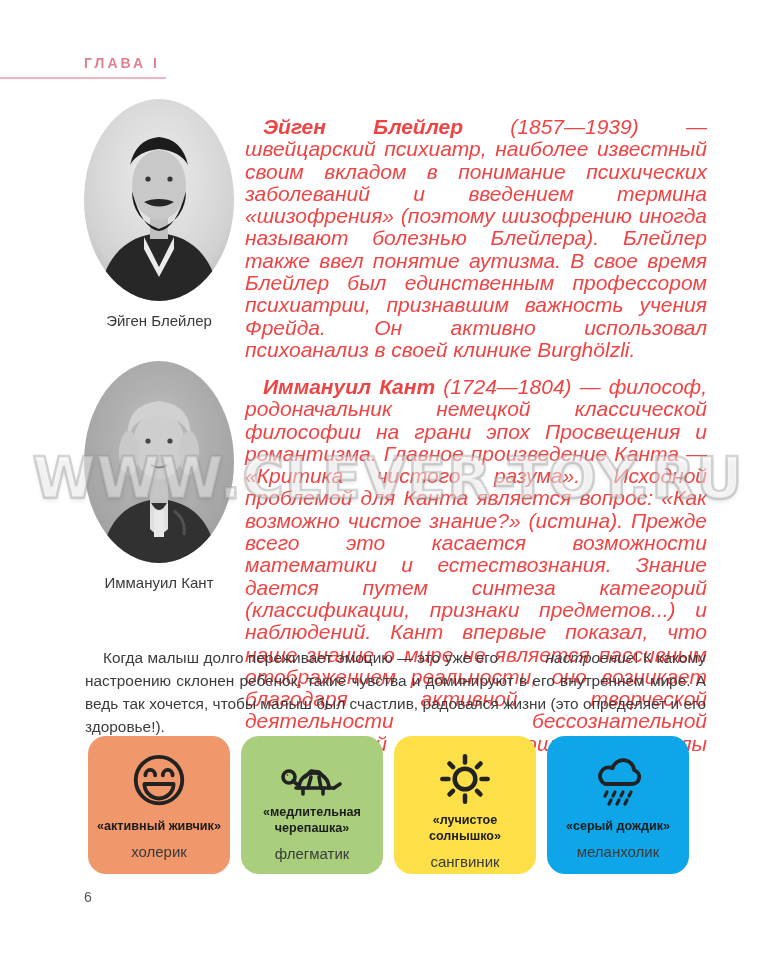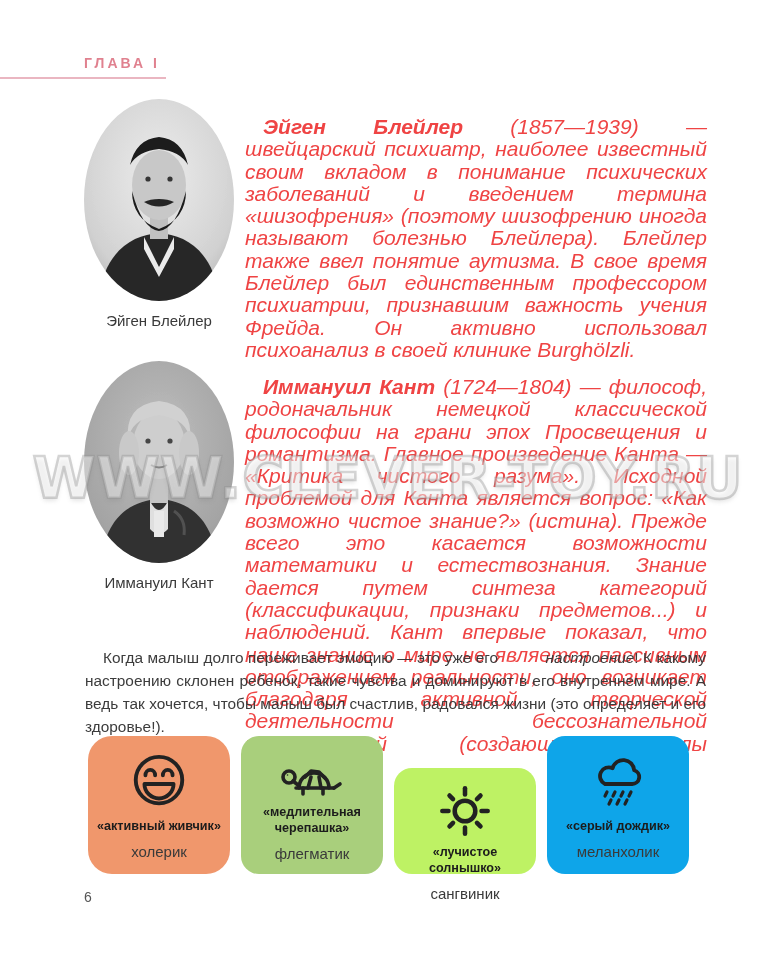--- a/index.html
+++ b/index.html
@@ -155,21 +155,21 @@
     <div class="fig-caption">Иммануил Кант</div>
   </div>
 
   <p class="bio bio-kant"><b>Иммануил Кант</b><span> (1724—1804) — философ, родоначальник немецкой классической философии на грани эпох Просвещения и романтизма. Главное произведение Канта — «Критика чистого разума». Исходной проблемой для Канта является вопрос: «Как возможно чистое знание?» (истина). Прежде всего это касается возможности математики и естествознания. Знание дается путем синтеза категорий (классификации, признаки предметов...) и наблюдений. Кант впервые показал, что наше знание о мире не является пассивным отображением реальности, оно возникает благодаря активной творческой деятельности бессознательной продуктивной (создающей) силы воображения.</span></p>
 
   <p class="para para-mood"><span>Когда малыш долго переживает эмоцию — это уже его </span><span class="em-italic">настроение</span><span>! К какому настроению склонен ребенок, такие чувства и доминируют в его внутреннем мире. А ведь так хочется, чтобы малыш был счастлив, радовался жизни (это определяет и его здоровье!).</span></p>
 
 
   <div class="cards">
 
-    <div class="card" style="background: rgb(240, 151, 108); border-radius: 24px;">
+    <div class="card" style="background: rgb(240, 151, 108);">
       <div class="card-icon">
         <svg width="62" height="62" viewBox="0 0 64 64" fill="none" stroke="#222222" stroke-width="4" stroke-linecap="round" stroke-linejoin="round">
           <circle cx="32" cy="30" r="24"></circle>
           <path d="M18 25 a5 5.5 0 0 1 10 0"></path>
           <path d="M36 25 a5 5.5 0 0 1 10 0"></path>
           <path d="M17 34 L47 34 A15 15 0 0 1 17 34 Z"></path>
         </svg>
       </div>
       <div class="card-quote">«активный живчик»</div>
       <div class="card-term">холерик</div>
@@ -188,21 +188,21 @@
           <circle cx="12.5" cy="29" r="0.8" fill="#222222" stroke="none"></circle>
           <path d="M28 42 v6"></path>
           <path d="M48 42 v6"></path>
           <path d="M59 42 l6 -4"></path>
         </svg>
       </div>
       <div class="card-quote">«медлительная черепашка»</div>
       <div class="card-term">флегматик</div>
     </div>
 
-    <div class="card" style="background: #bef264; margin-top: 32px;">
+    <div class="card" style="background: #fde047;">
       <div class="card-icon">
         <svg width="66" height="66" viewBox="0 0 64 64" fill="none" stroke="#222222" stroke-width="4.4" stroke-linecap="round">
           <circle cx="32" cy="32" r="10"></circle>
           <path d="M32 10 v6"></path>
           <path d="M32 48 v6"></path>
           <path d="M10 32 h6"></path>
           <path d="M48 32 h6"></path>
           <path d="M17 17 l3.4 3.4"></path>
           <path d="M43.6 43.6 l3.4 3.4"></path>
           <path d="M47 17 l-3.4 3.4"></path>

